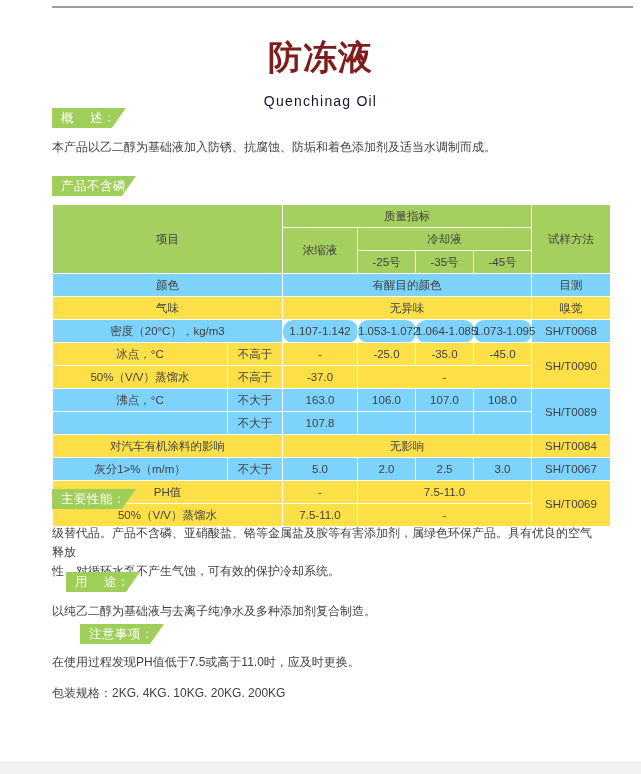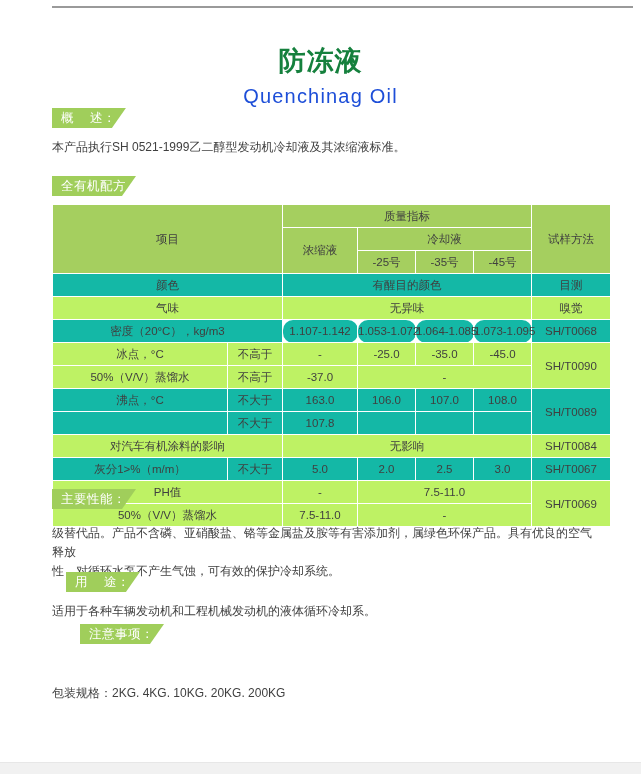--- a/index.html
+++ b/index.html
@@ -35,32 +35,32 @@
 
   
   .title-block {
     position: absolute;
     left: 0;
     top: 38px;
     width: 641px;
     text-align: center;
   }
   .title-cn {
-    font-size: 27px;
+    font-size: 34px;
     font-weight: bold;
-    color: #15803d;
+    color: #7f1d1d;
     letter-spacing: 1px;
     line-height: 1.15;
-    margin: 8px;
+    margin: 0;
   }
   .title-en {
-    font-size: 20px;
-    color: #1d4ed8;
+    font-size: 14px;
+    color: #0f172a;
     letter-spacing: 1.2px;
-    margin: 6px 0 0 0;
+    margin: 16px 0 0 0;
     font-weight: normal;
   }
 
   
   .banner {
     position: relative;
     display: inline-block;
     height: 20px;
     line-height: 20px;
     color: #ffffff;
@@ -102,22 +102,22 @@
     table-layout: fixed;
   }
   table.spec td, table.spec th {
     border: 1px solid #ffffff;
     padding: 0;
     height: 22px;
     text-align: center;
     vertical-align: middle;
     font-weight: normal;
   }
-  .g  { background: #bef264; }   
-  .lg { background: #14b8a6; }   
+  .g  { background: #fde047; }   
+  .lg { background: #7dd3fc; }   
   .hd { background: #a5cf5f; }   
   .lft { text-align: left; padding-left: 9px; }
   .rgt { text-align: right; padding-right: 12px; }
   .item-row td { height: 23px; }
   .nowrap { white-space: nowrap; border-radius: 10px; }
 
   
   .footer-band {
     position: absolute;
     left: 0;
@@ -138,25 +138,25 @@
   <div class="title-block">
     <div class="title-cn">防冻液</div>
     <div class="title-en">Quenchinag Oil</div>
   </div>
 
   <div class="banner-wrap" style="top:108px;">
     <span class="banner">概    述：</span>
   </div>
 
   <div class="para" style="top:138px;">
-    <p>本产品执行SH 0521-1999乙二醇型发动机冷却液及其浓缩液标准。</p>
+    <p>本产品以乙二醇为基础液加入防锈、抗腐蚀、防垢和着色添加剂及适当水调制而成。</p>
   </div>
 
   <div class="banner-wrap" style="top:176px;">
-    <span class="banner">全有机配方</span>
+    <span class="banner">产品不含磷</span>
   </div>
 
   <div class="tbl-wrap">
     <table class="spec">
       <colgroup>
         <col style="width:175px">
         <col style="width:55px">
         <col style="width:75px">
         <col style="width:58px">
         <col style="width:58px">
@@ -278,27 +278,30 @@
   <div class="para" style="top:524px; width:546px;">
     <p>级替代品。产品不含磷、亚硝酸盐、铬等金属盐及胺等有害添加剂，属绿色环保产品。具有优良的空气释放</p>
     <p>性，对循环水泵不产生气蚀，可有效的保护冷却系统。</p>
   </div>
 
   <div class="banner-wrap" style="top:572px;padding-left:14px;">
     <span class="banner">用    途：</span>
   </div>
 
   <div class="para" style="top:602px;">
-    <p>适用于各种车辆发动机和工程机械发动机的液体循环冷却系。</p>
+    <p>以纯乙二醇为基础液与去离子纯净水及多种添加剂复合制造。</p>
   </div>
 
   <div class="banner-wrap" style="top:624px;margin-left:28px;">
     <span class="banner">注意事项：</span>
   </div>
 
+  <div class="para" style="top:653px;">
+    <p>在使用过程发现PH值低于7.5或高于11.0时，应及时更换。</p>
+  </div>
 
   <div class="para" style="top:684px;">
     <p>包装规格：2KG. 4KG. 10KG. 20KG. 200KG</p>
   </div>
 
   <div class="footer-band"></div>
 
 </div>
 
 </body></html>

